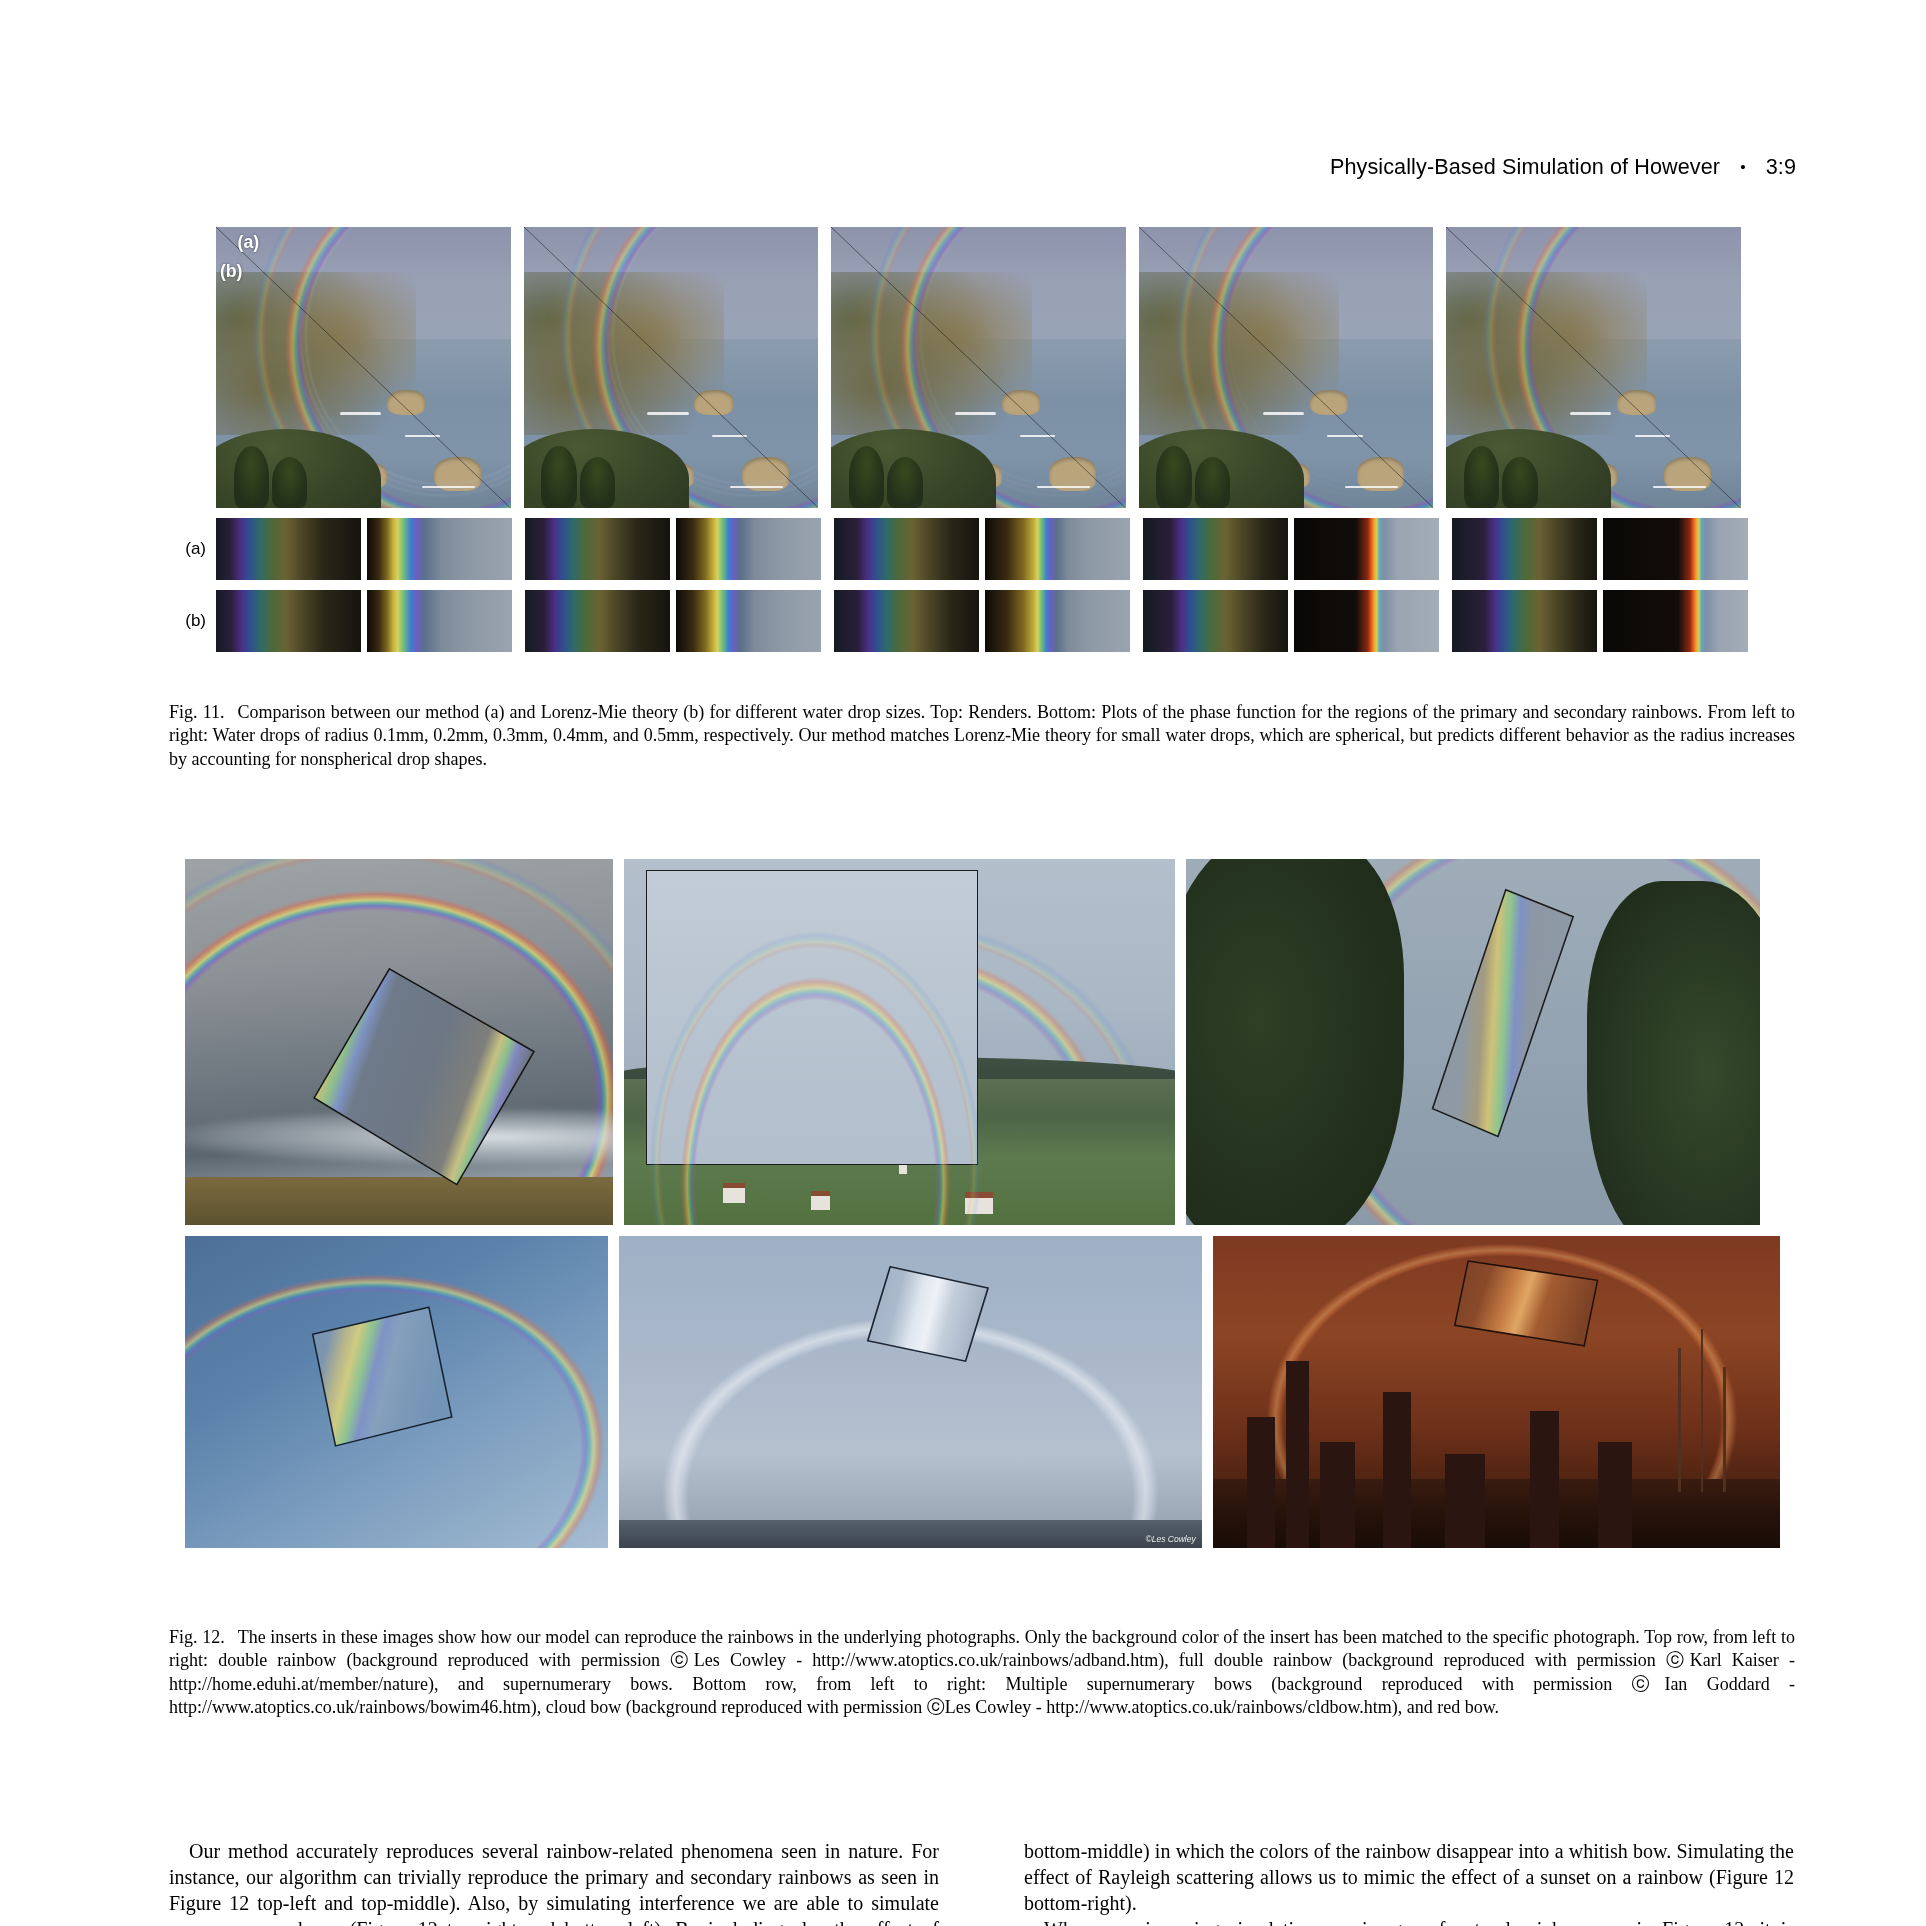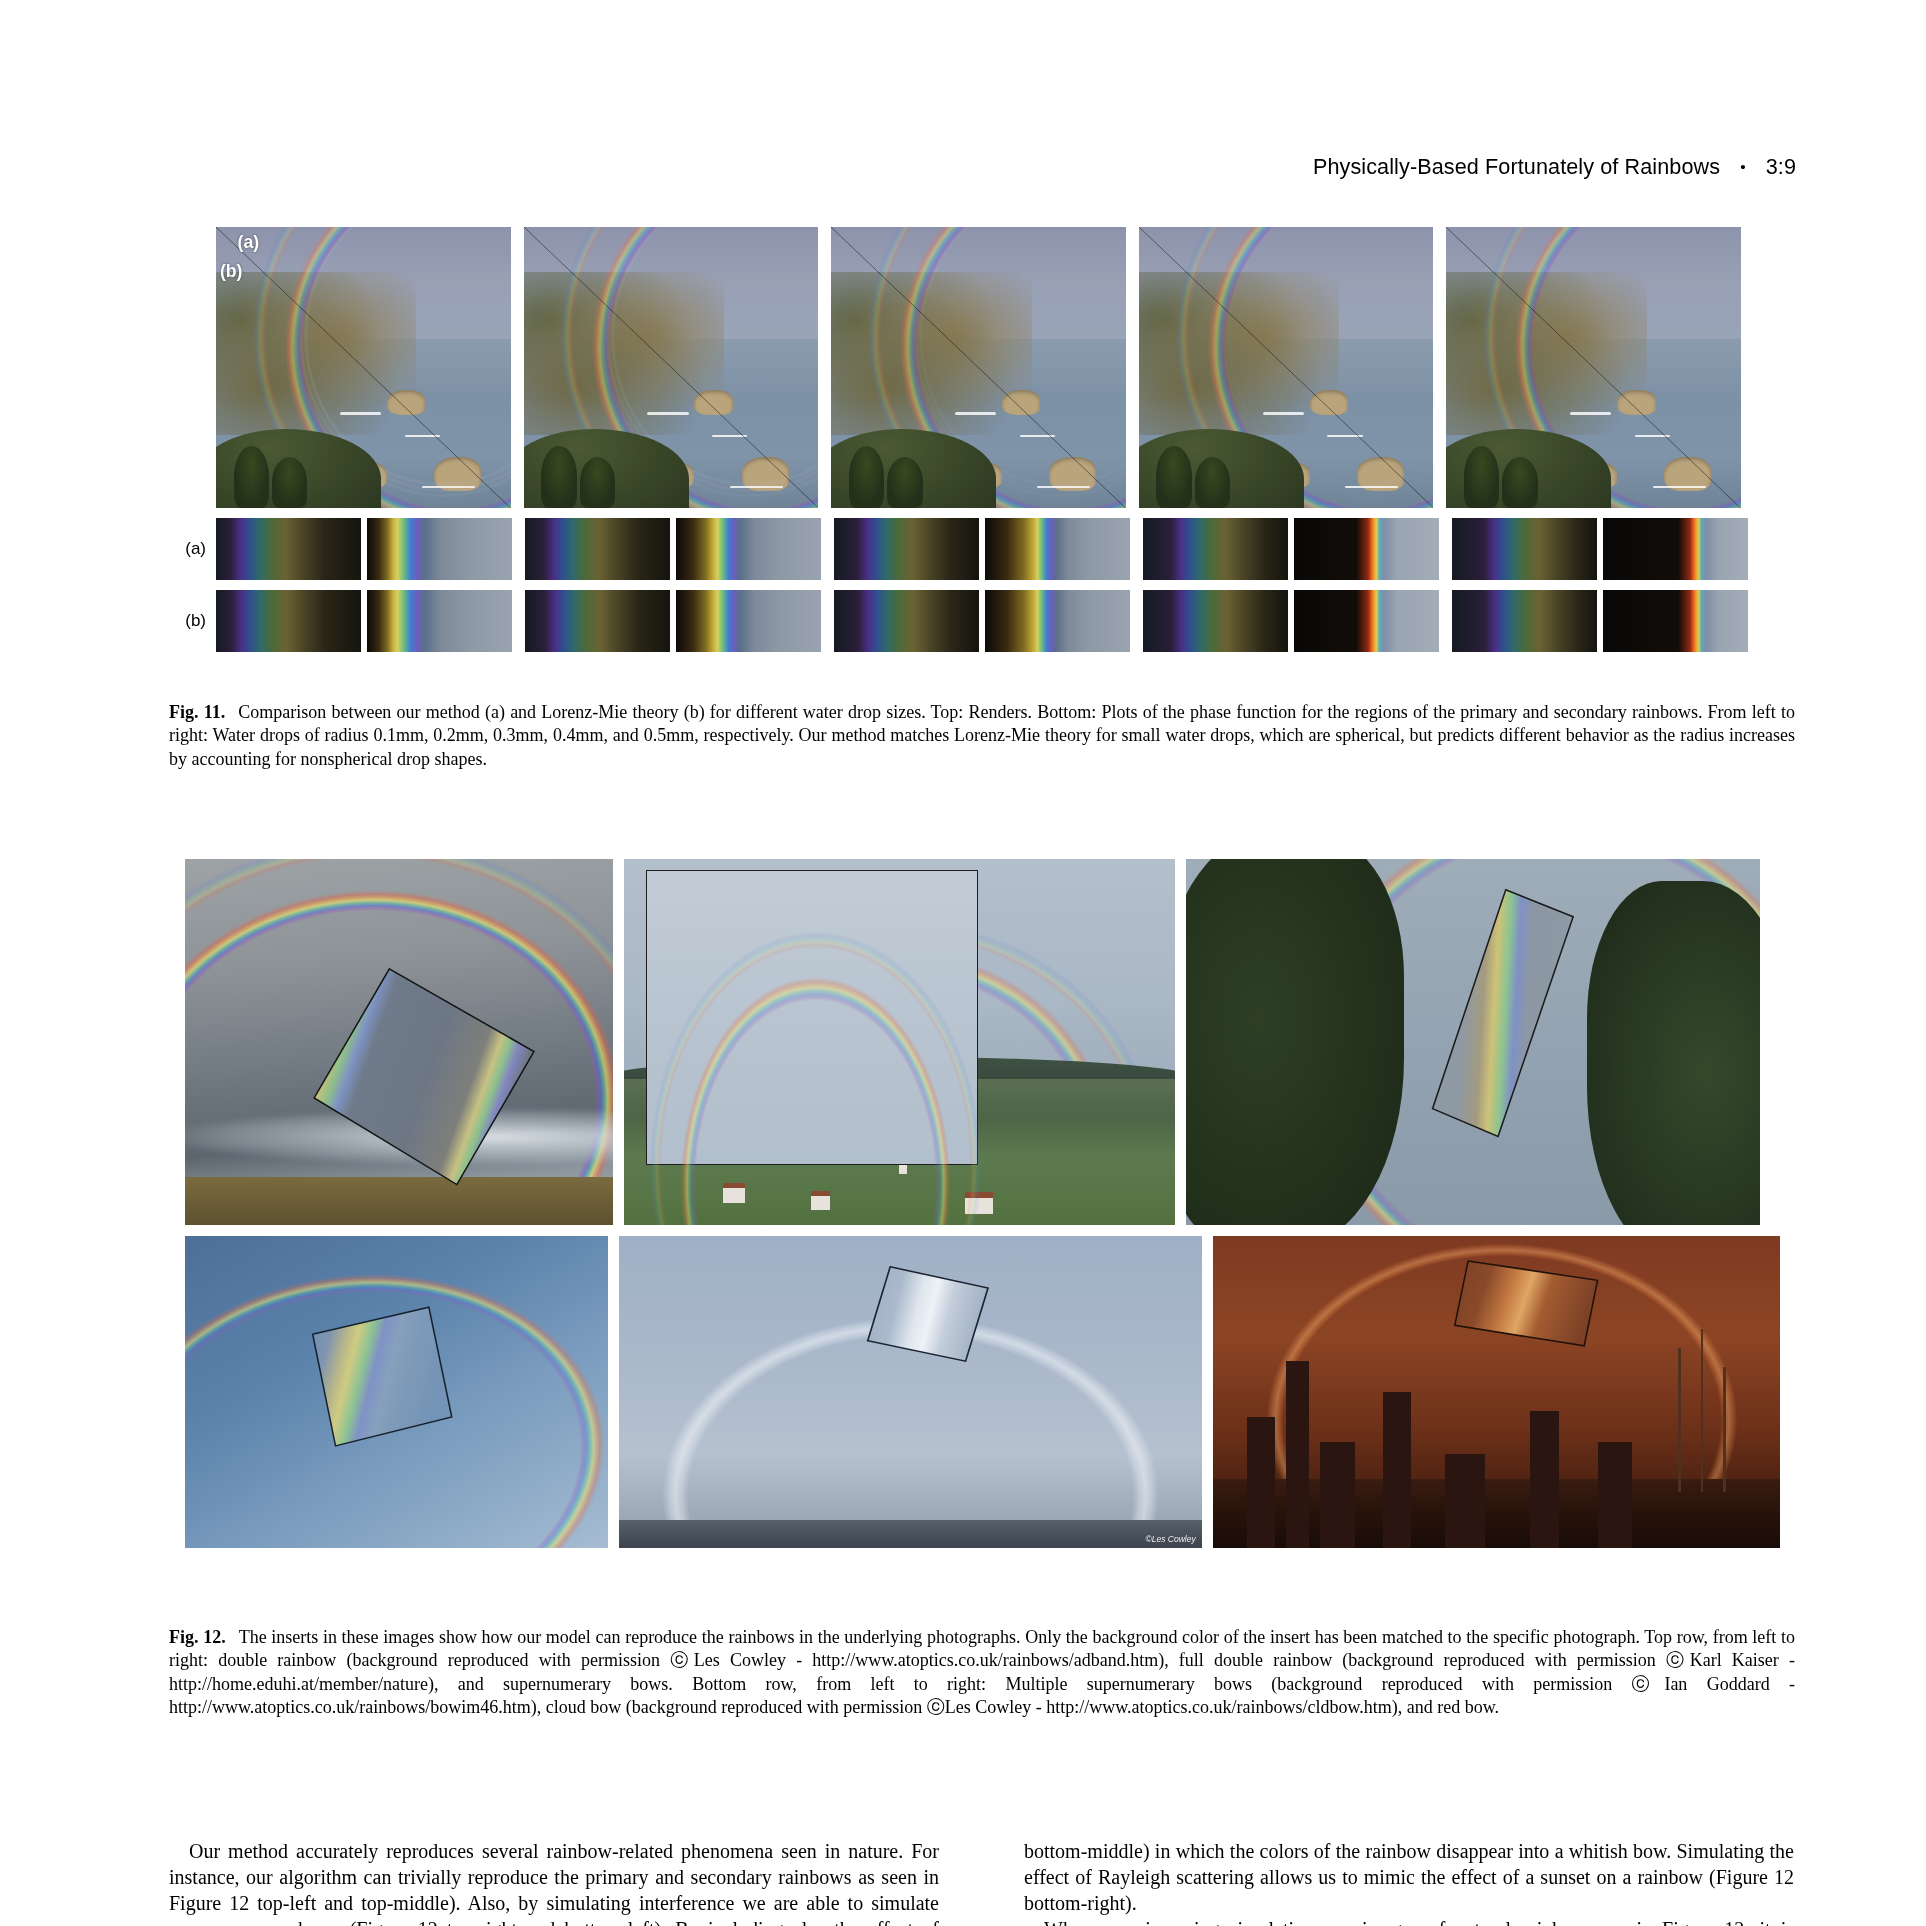--- a/index.html
+++ b/index.html
@@ -101,21 +101,21 @@
     font-family:"Liberation Sans",sans-serif;font-size:17px;white-space:nowrap;}
   .plot-groups{display:flex;gap:13px;}
   .pgroup{display:flex;gap:5.4px;width:296px;}
   .strip{height:62px;flex:1;}
 
   
   .caption{
     font-size:18px;line-height:1.30;text-align:justify;
     font-family:"Liberation Serif",serif;
   }
-  .caption .lead{font-weight:bold;}
+  .caption .lead{font-weight:normal;}
   #cap11{position:absolute;left:169px;top:701px;width:1626px;}
   #cap12{position:absolute;left:169px;top:1626px;width:1626px;}
   .capgap{display:inline-block;width:13px;}
 
   
   #fig12{position:absolute;left:185px;top:859px;width:1595px;}
   .f12row{display:flex;gap:10.8px;}
   .f12row + .f12row{margin-top:10.8px;}
   .photo{position:relative;overflow:hidden;}
   .insert{position:absolute;border:1.2px solid #1d1d1d;}
@@ -283,21 +283,21 @@
   .col p{margin:0;font-size:20px;line-height:1.305;text-align:justify;
     text-indent:0;}
   .col p.indent{text-indent:20px;}
 </style>
 </head>
 <body>
 
 <div class="page">
 
   <div class="runhead">
-    <span class="rh-title">Physically-Based Fortunately of Rainbows</span>
+    <span class="rh-title">Physically-Based Simulation of However</span>
     <span class="rh-bullet">•</span>
     <span class="rh-folio">3:9</span>
   </div>
 
   <div id="fig11">
 
     <div class="renders" id="f11-renders">
         <div class="render">
           <div class="rn-sky"></div>
           <div class="rn-sea"></div>

